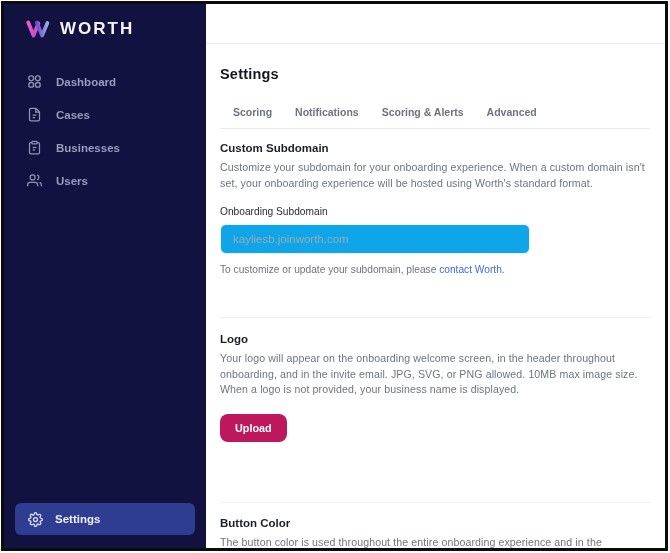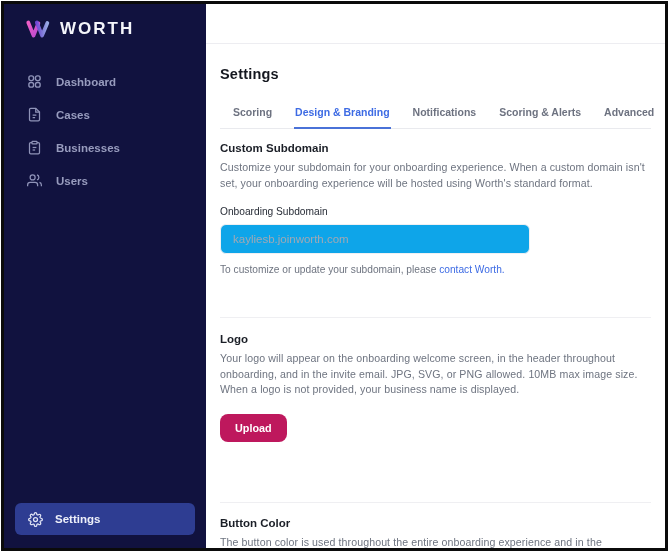--- a/index.html
+++ b/index.html
@@ -230,21 +230,20 @@
   </aside>
 
   <main class="main">
     <div class="topbar"></div>
 
     <div class="content">
       <h1 class="page-title">Settings</h1>
 
       <div class="tabs">
         <div class="tab">Scoring</div>
-        <div class="tab active">Design &amp; Branding</div>
         <div class="tab">Notifications</div>
         <div class="tab">Scoring &amp; Alerts</div>
         <div class="tab">Advanced</div>
       </div>
 
       <section class="section">
         <h2 class="section-heading">Custom Subdomain</h2>
         <p class="section-desc">Customize your subdomain for your onboarding experience. When a custom domain isn't set, your onboarding experience will be hosted using Worth's standard format.</p>
         <div class="field-label">Onboarding Subdomain</div>
         <input class="subdomain-input" type="text" disabled="" placeholder="kayliesb.joinworth.com" style="">

